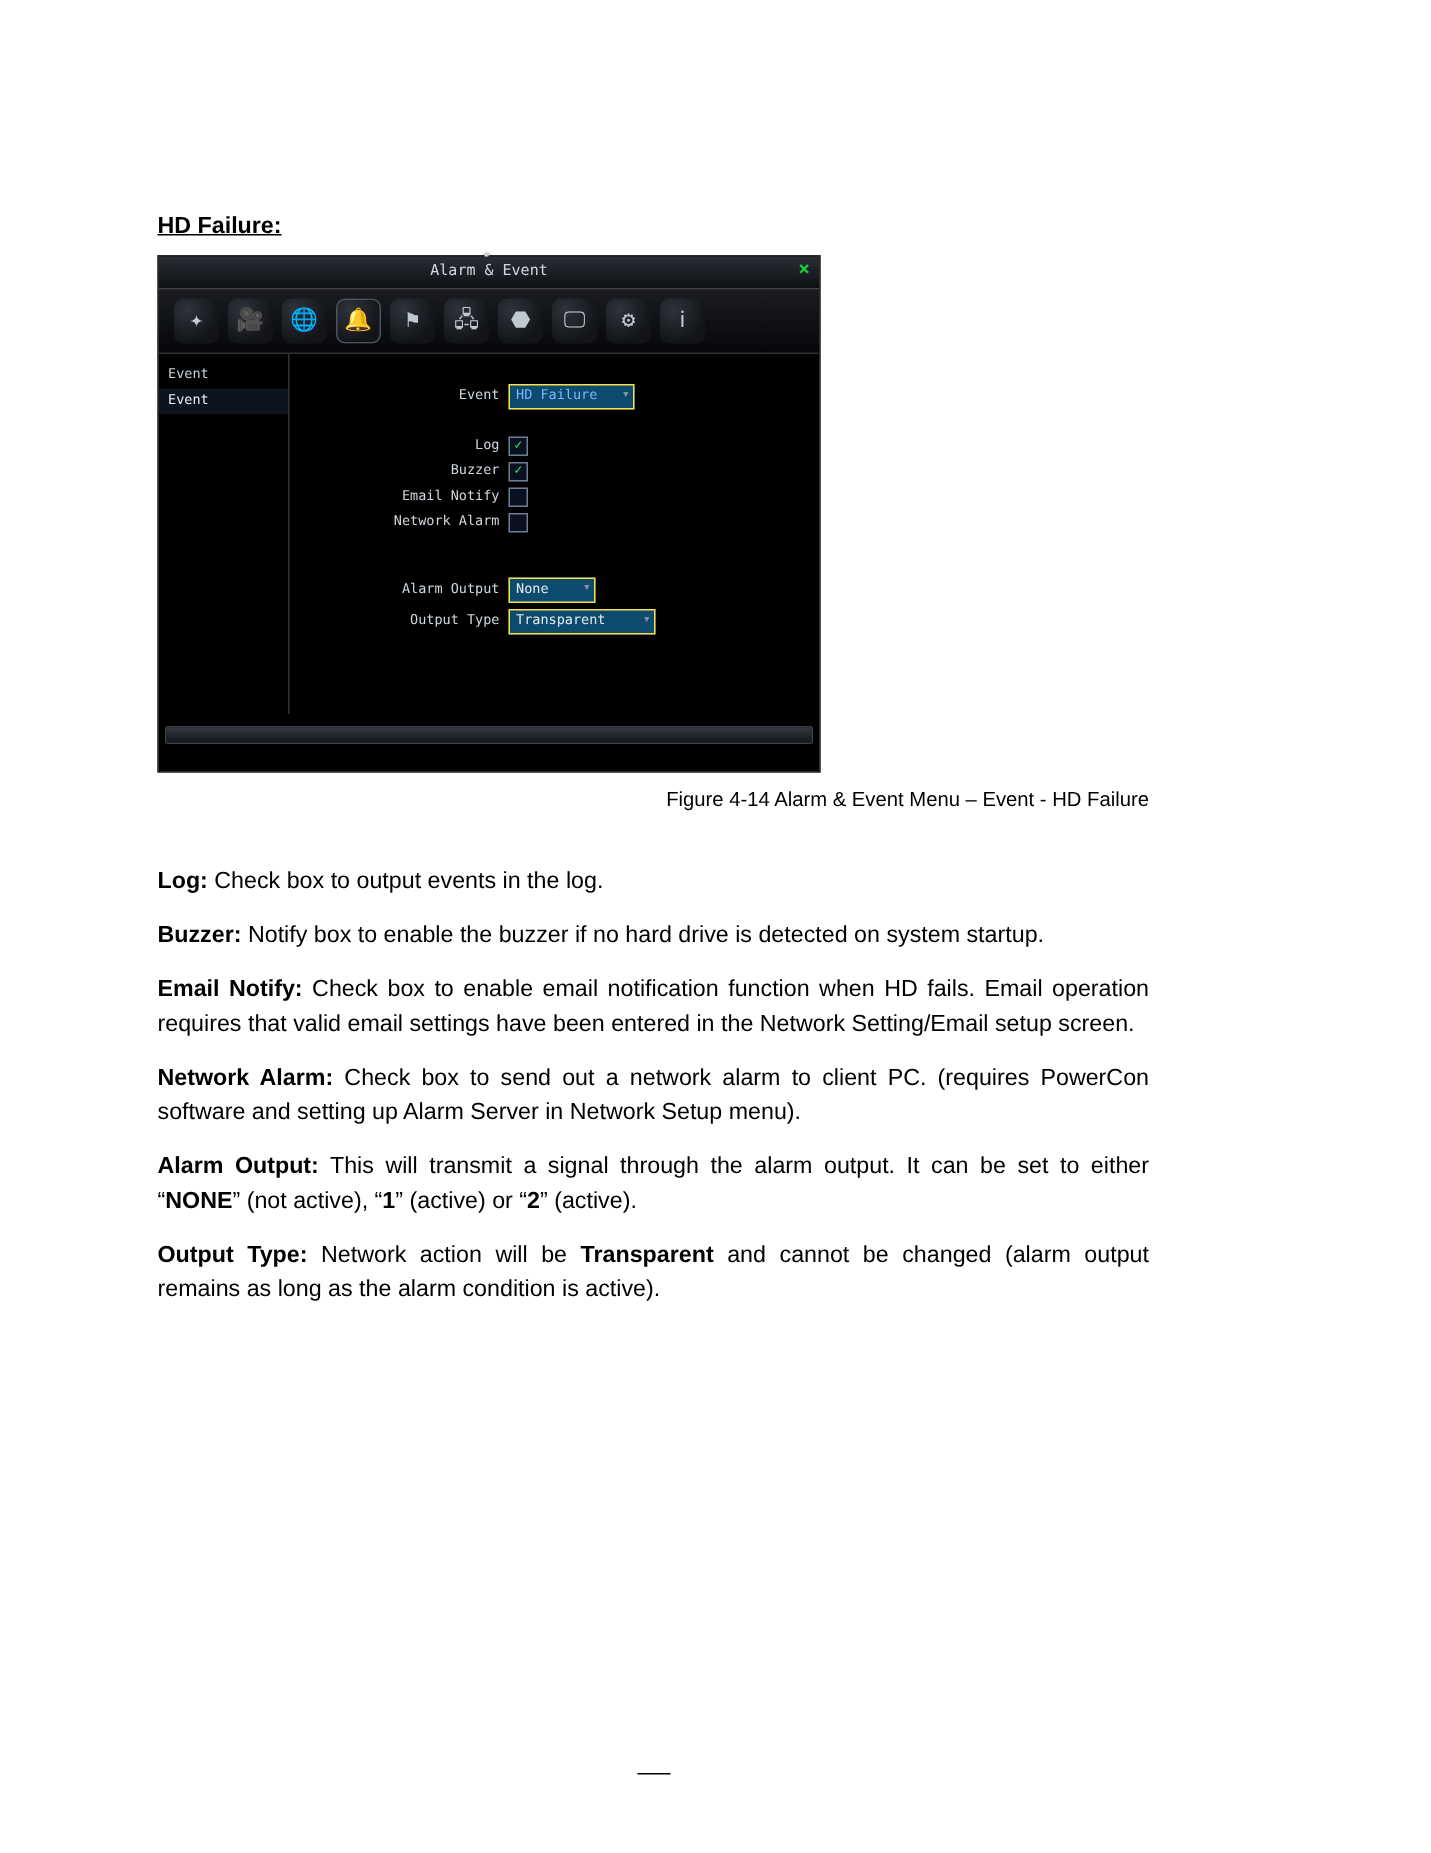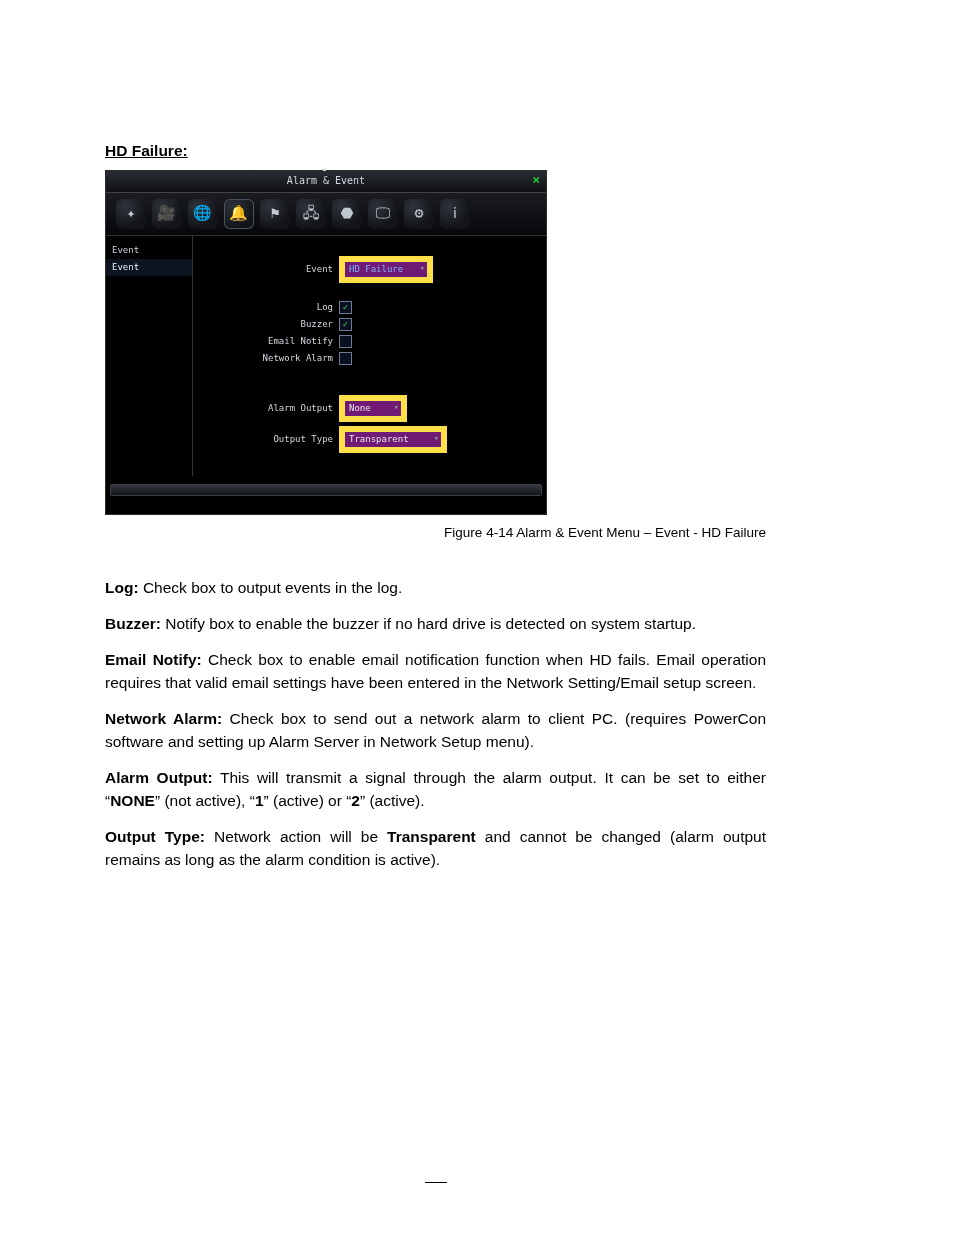--- a/index.html
+++ b/index.html
@@ -113,22 +113,22 @@
     align-items: center;
     margin: 4px 0;
   }
   .row .lbl {
     width: 130px;
     text-align: right;
     padding-right: 6px;
     color: #cfd6dd;
   }
   .sel-box {
-    border: 6px solid #fde047;
-    background: #701a75;
+    border: 1px solid #fde047;
+    background: #0c4a6e;
     padding: 1px 18px 1px 4px;
     color: #7db6ff;
     position: relative;
     min-width: 60px;
     display: inline-block;
   }
   .sel-box.white { color: #e6e9ea; }
   .sel-box::after {
     content: "▾";
     position: absolute;

